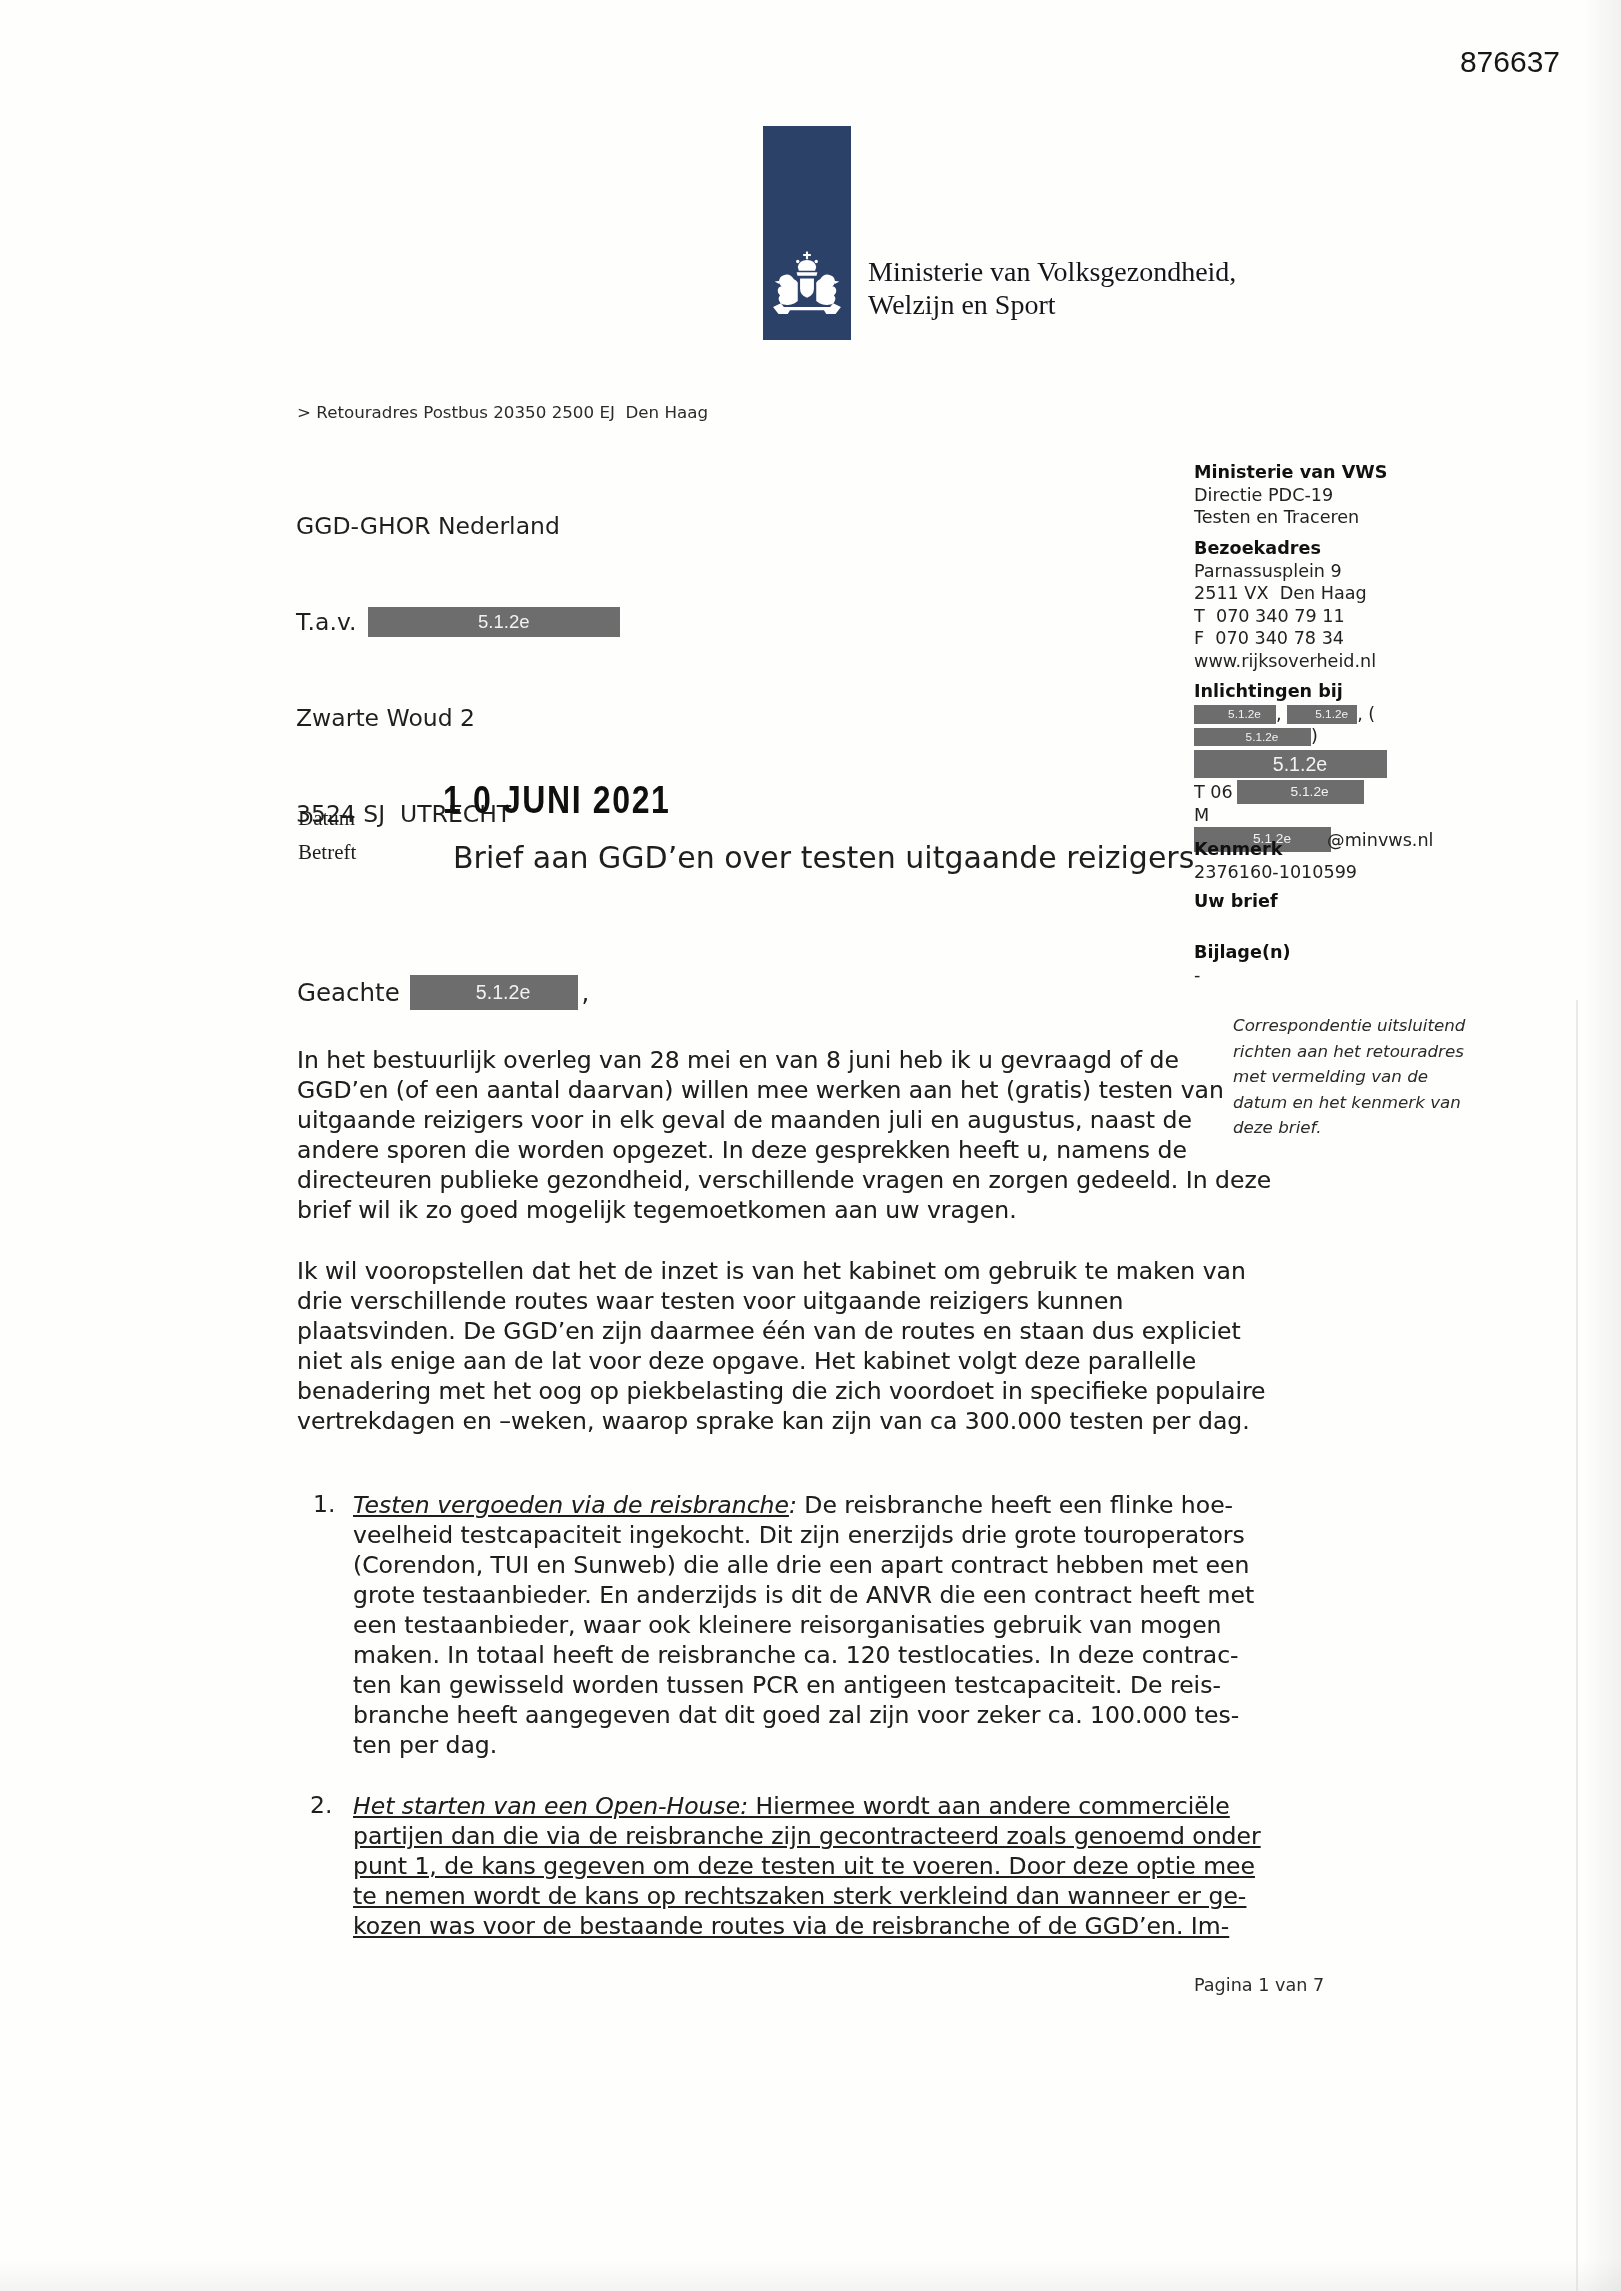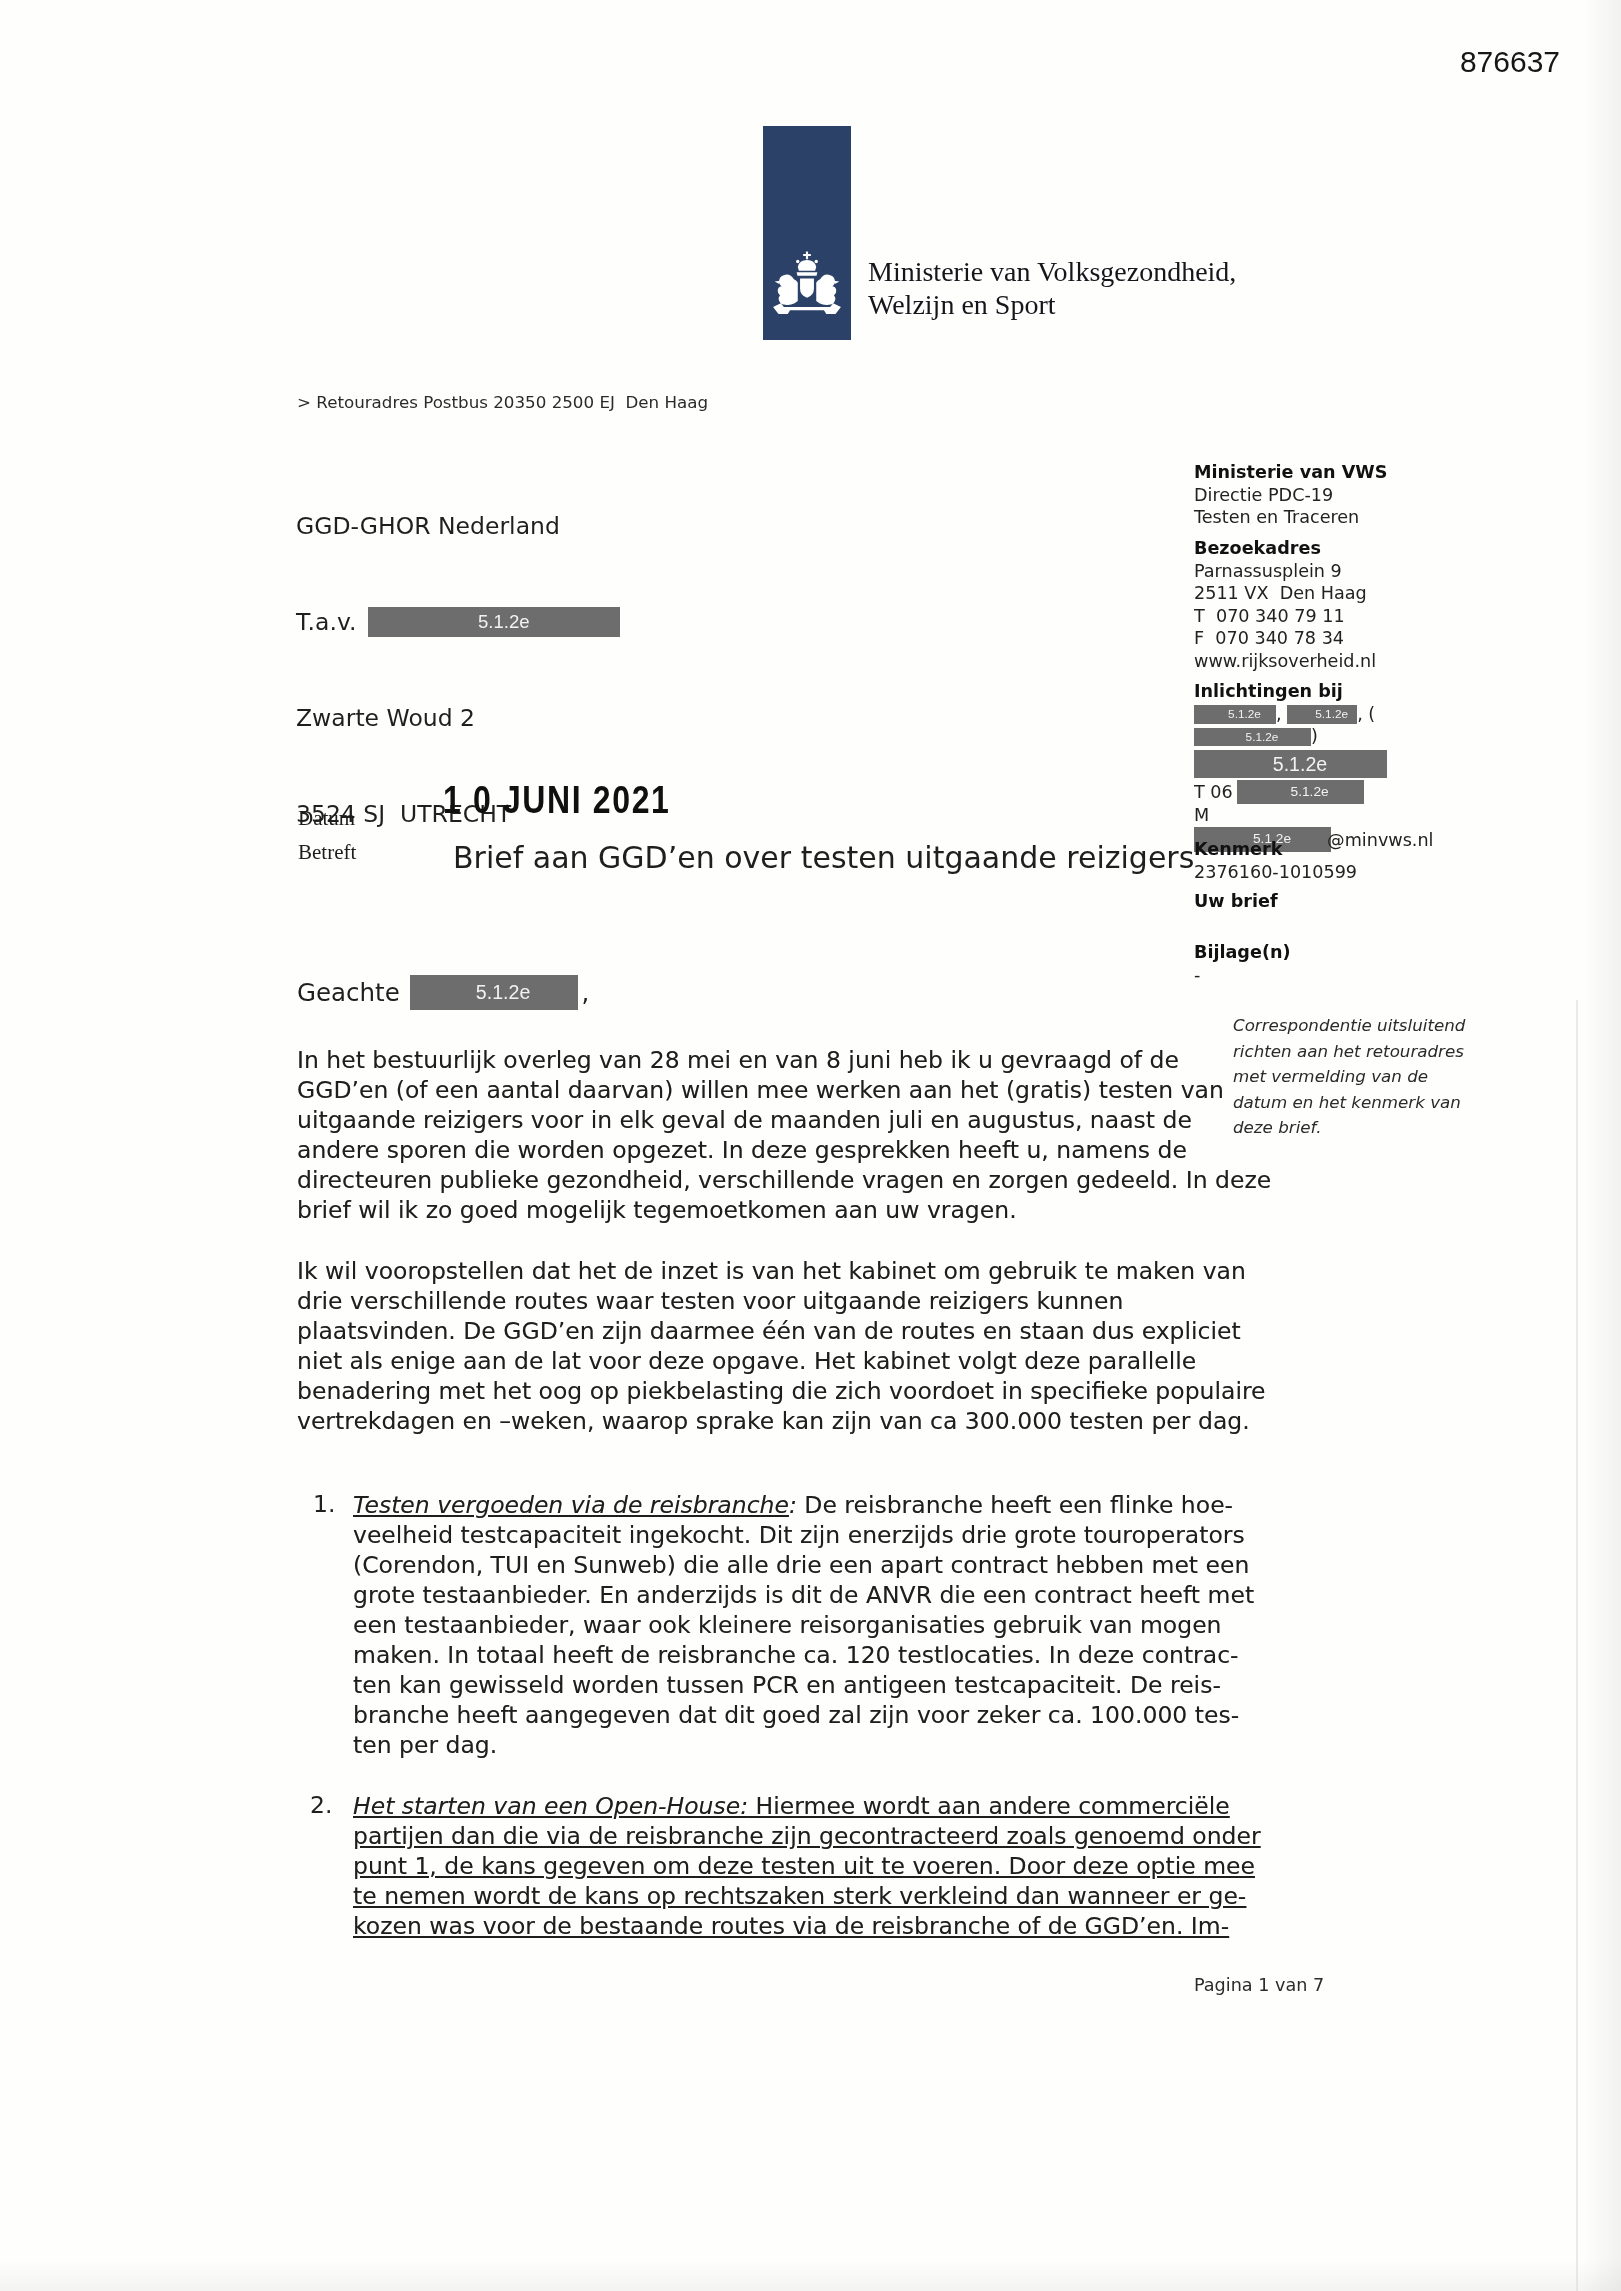--- a/index.html
+++ b/index.html
@@ -27,21 +27,21 @@
     font-family:"Liberation Sans", sans-serif;font-size:30px;color:#161616;}
 
   
   .logo-bar{position:absolute;left:763px;top:126px;width:88px;height:214px;
     background:var(--logo-blue);}
   .emblem{position:absolute;left:4.9px;bottom:15.7px;width:78px;height:74px;}
   .ministry-name{position:absolute;left:868px;top:255px;
     font-family:"Liberation Serif", serif;font-size:28px;line-height:33px;color:#15151c;}
 
   
-  .retouradres{position:absolute;left:297px;top:392px;font-size:16.7px;color:#2b2b2b;white-space:pre;}
+  .retouradres{position:absolute;left:297px;top:402px;font-size:16.7px;color:#2b2b2b;white-space:pre;}
   .recipient{position:absolute;left:296px;top:446px;font-size:23.5px;line-height:32px;white-space:pre;}
   .recipient .line{height:32px;}
 
   
   .redact{display:inline-flex;align-items:center;justify-content:center;
     background:var(--redaction);color:#f2f2f2;vertical-align:middle;
     font-family:"Liberation Sans", sans-serif;padding-left:19px;}
   .tav-box{width:233px;height:30px;font-size:18.6px;margin-left:11.8px;margin-top:-3.9px;}
   .sal-box{width:149px;height:35px;font-size:19.6px;margin:0 3.9px 0 9.8px;margin-top:-3.9px;}
   .inl-box-1{width:63px;height:18.6px;font-size:11.8px;}

